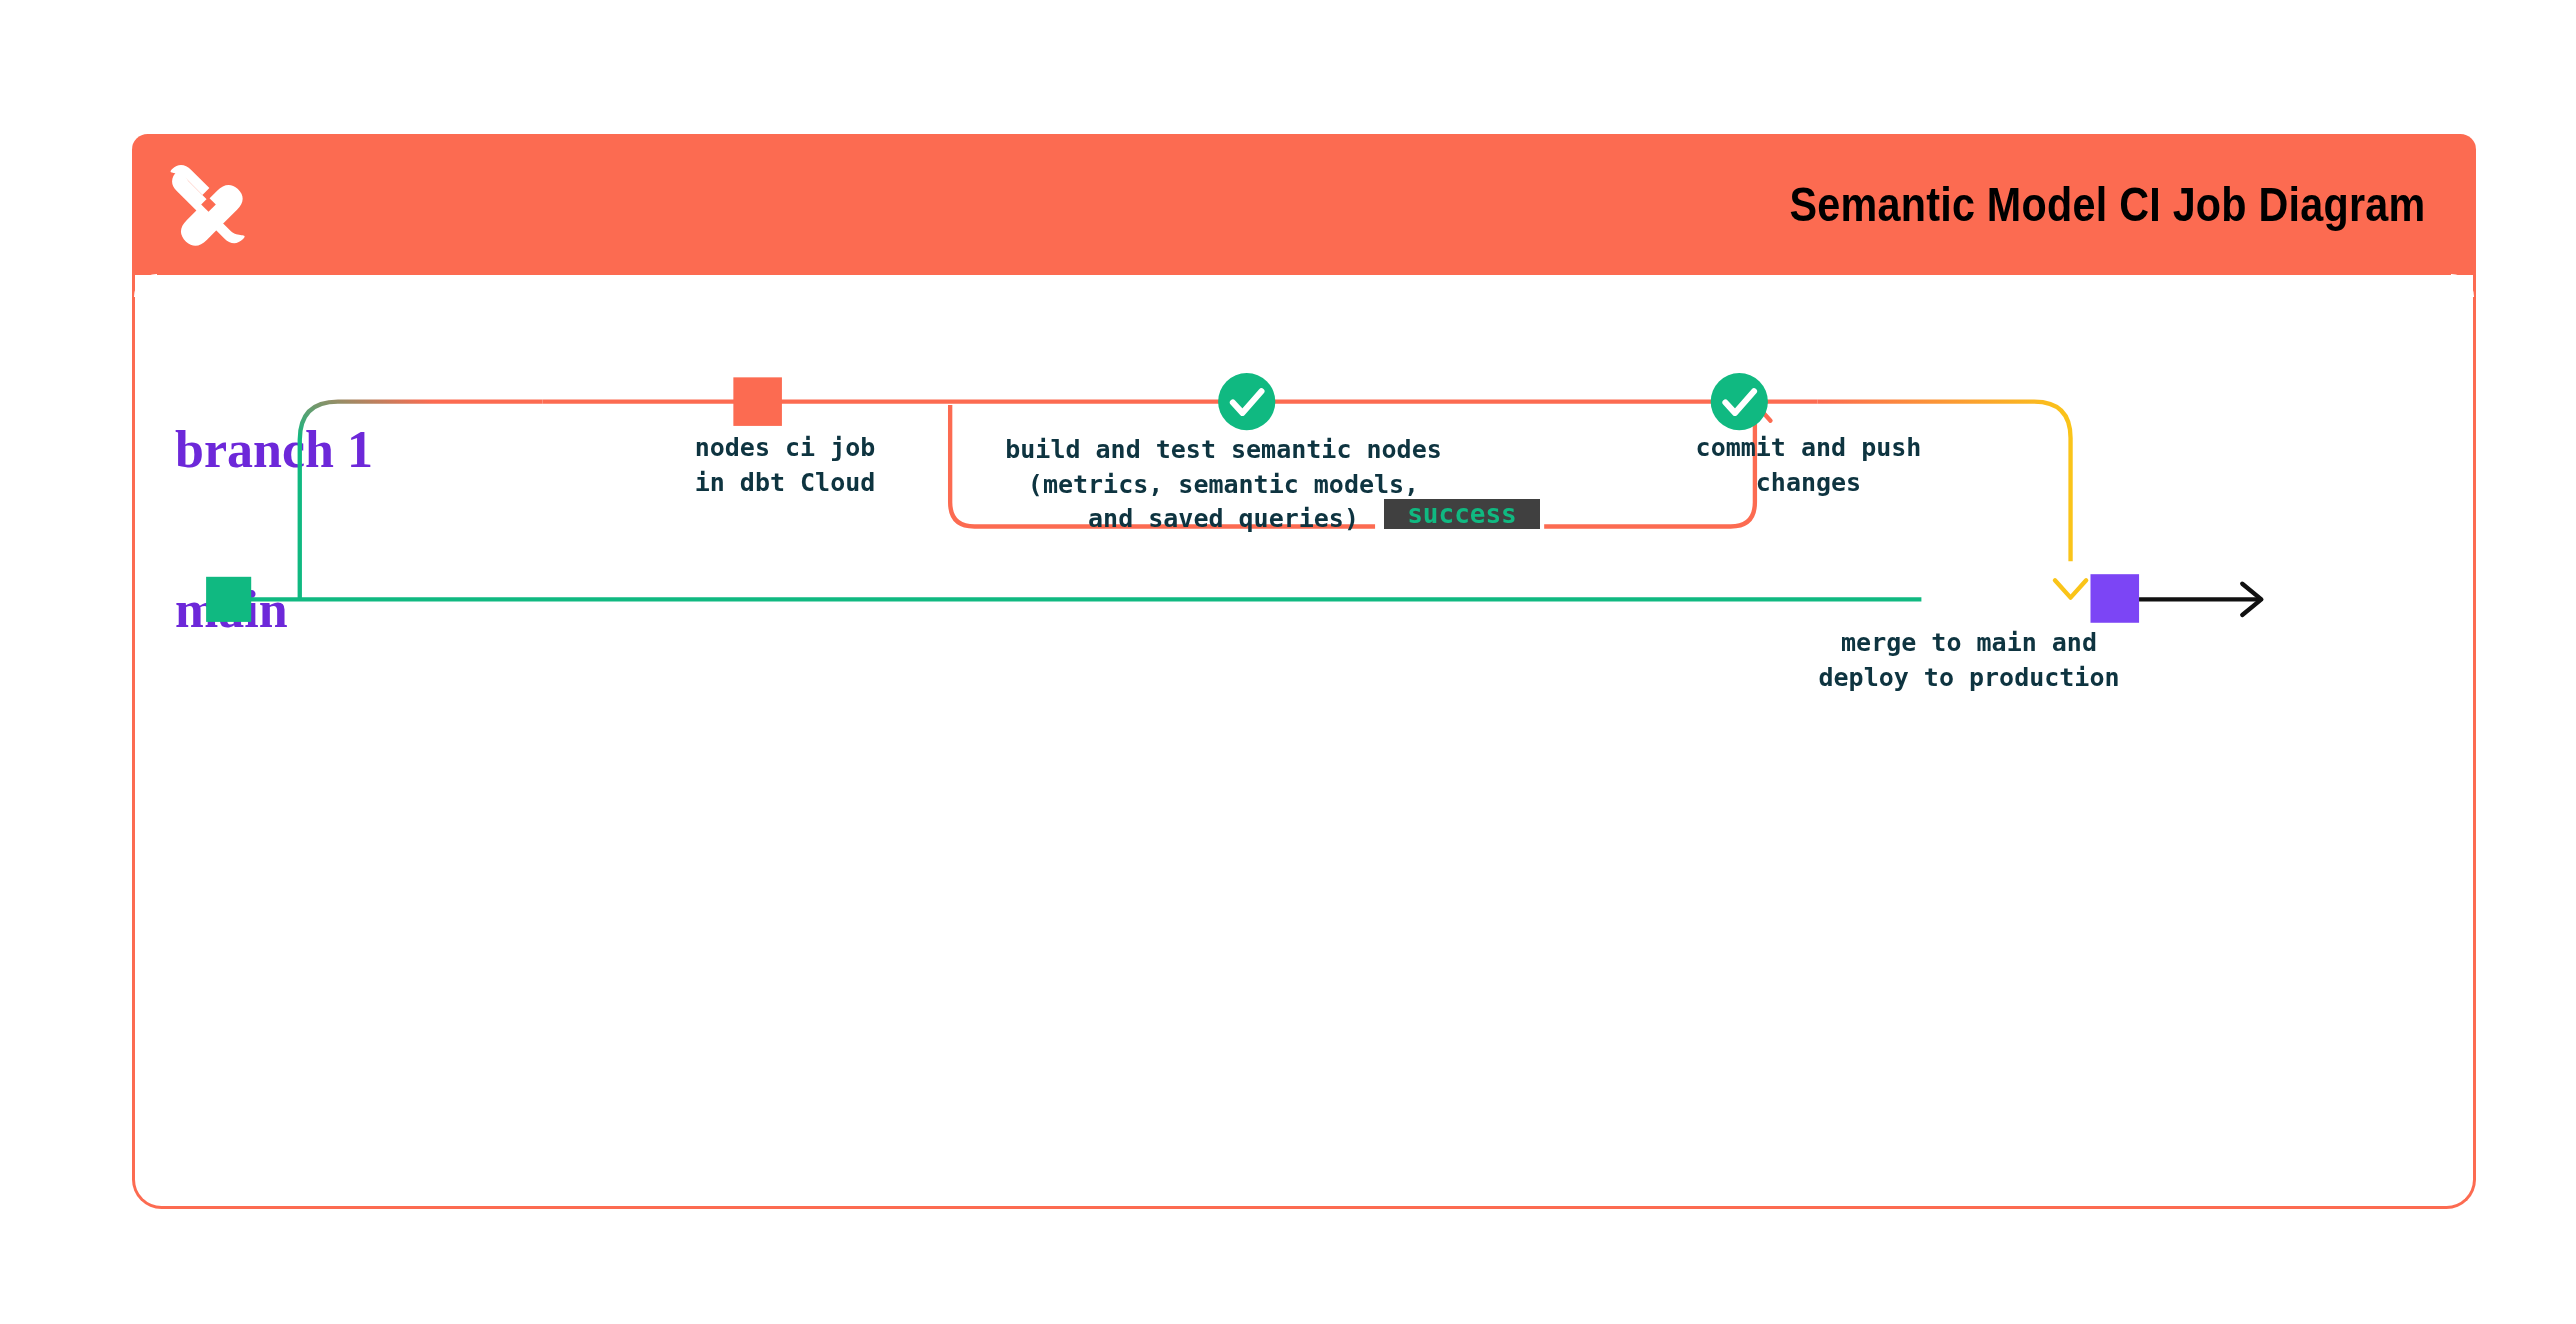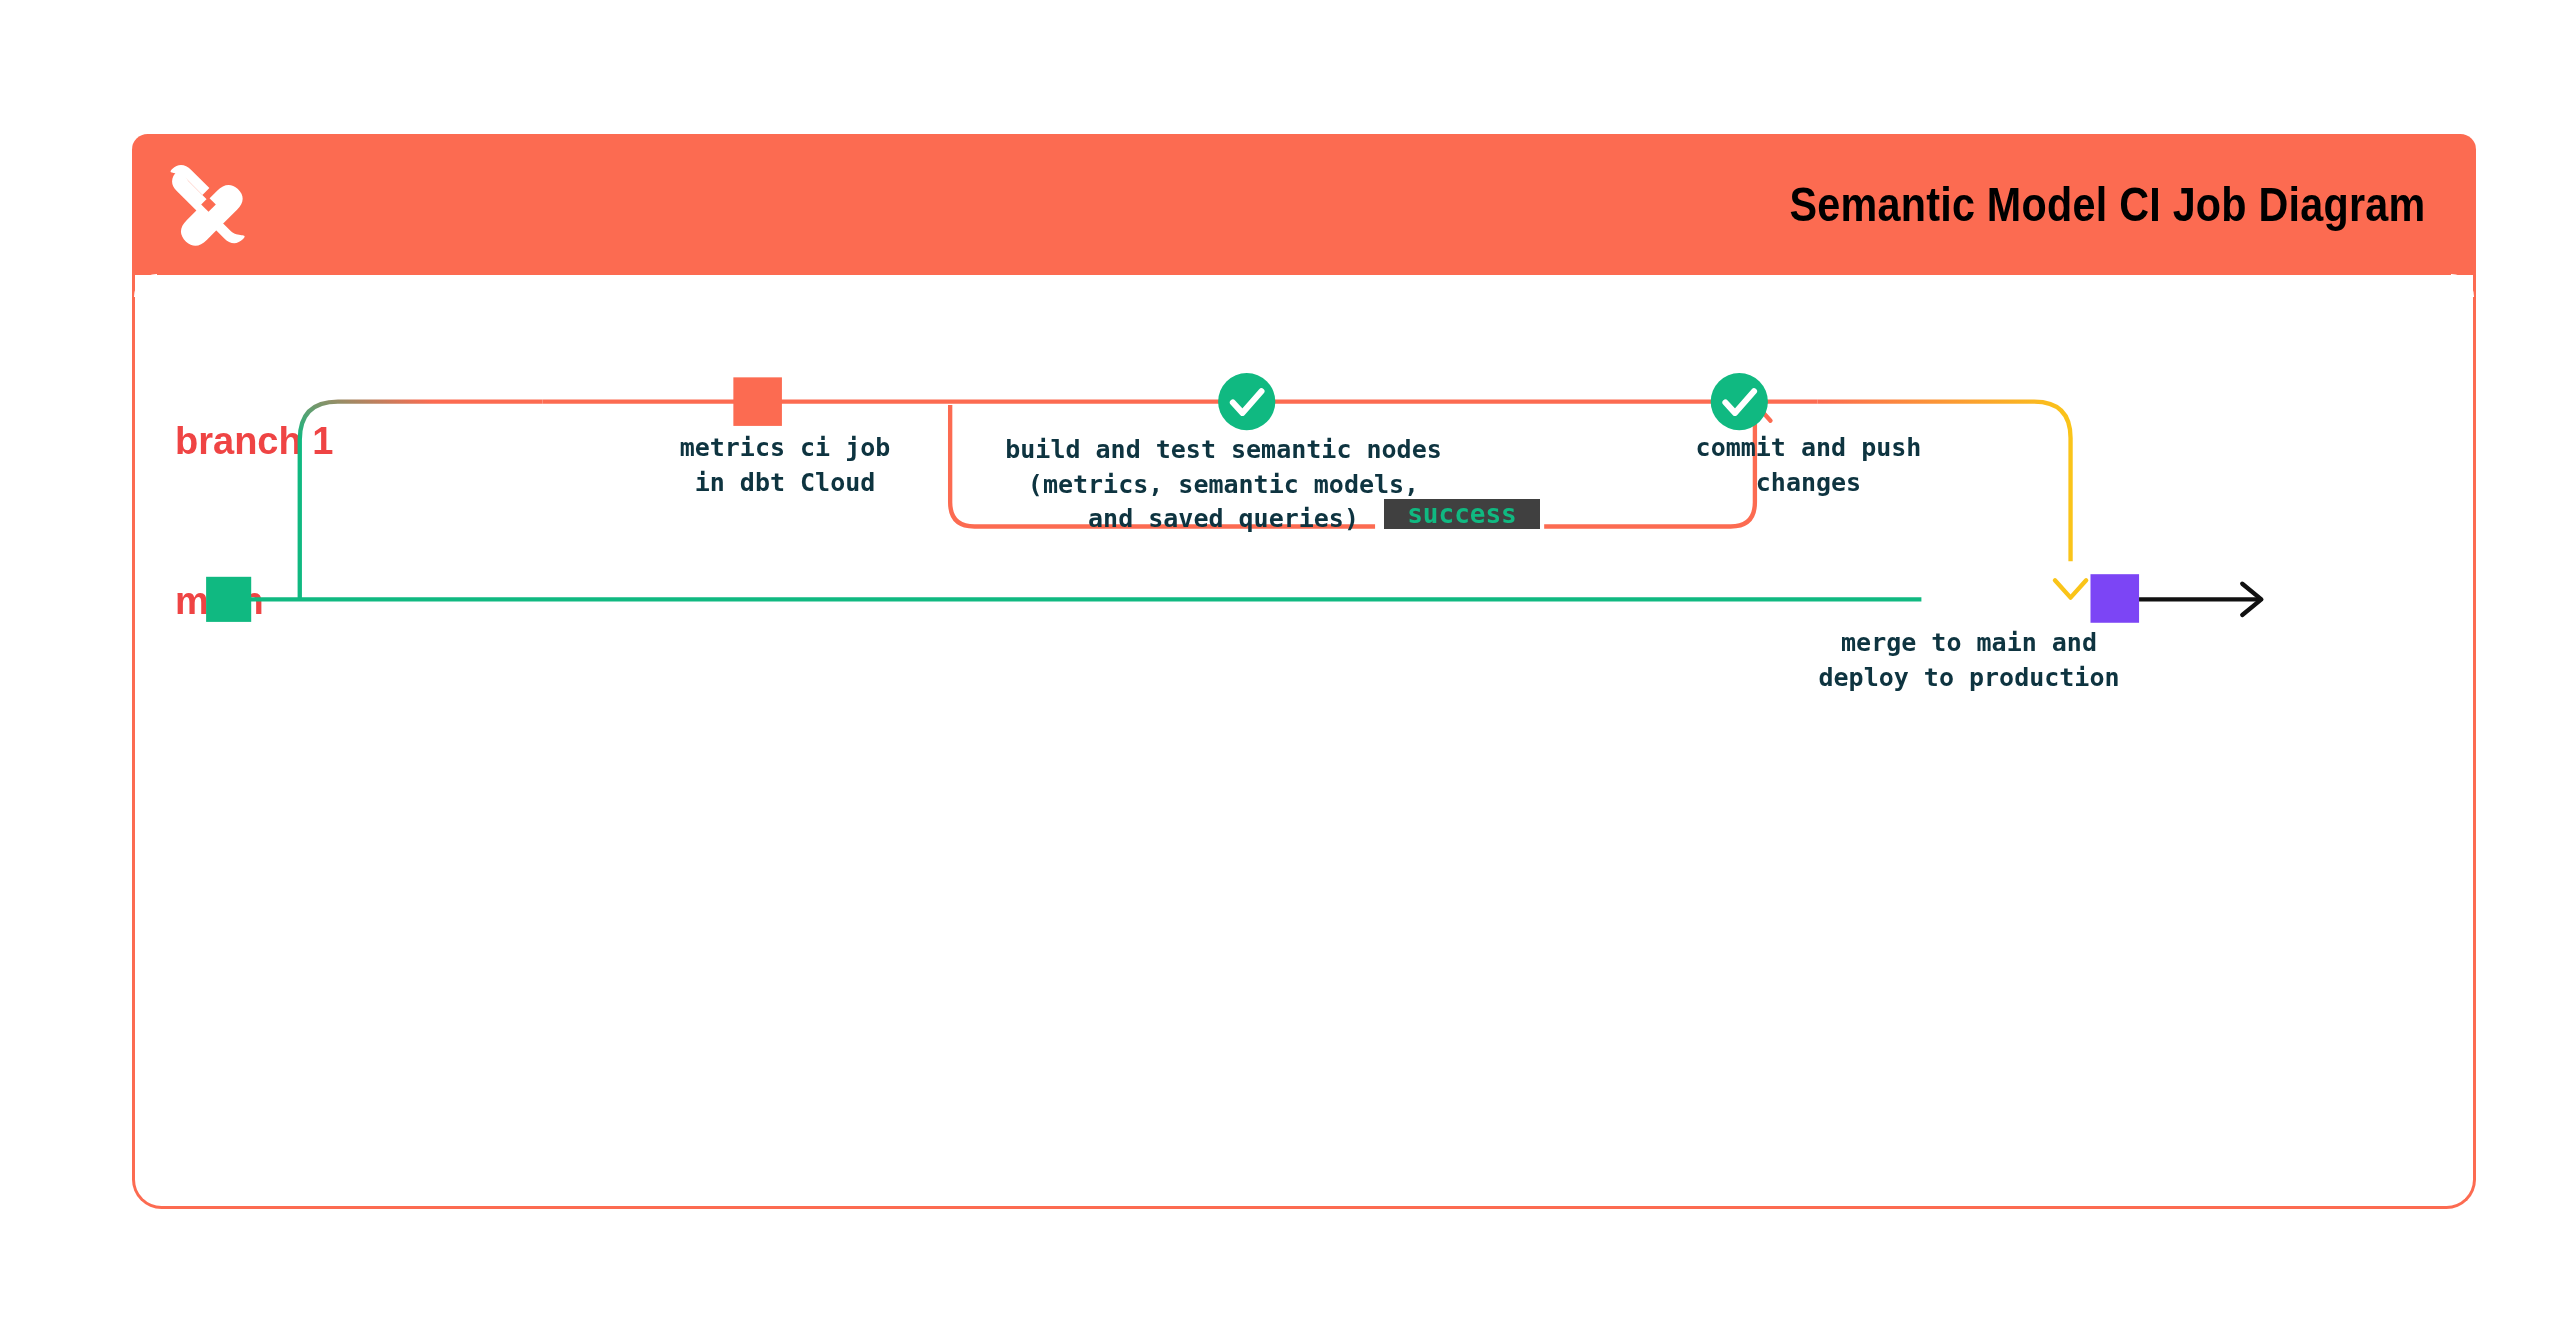--- a/index.html
+++ b/index.html
@@ -87,24 +87,24 @@
     position: absolute;
     left: 0;
     top: 0;
     width: 2344px;
     height: 934px;
   }
 
   
   .lane-label {
     position: absolute;
-    font-family: Liberation Sans, sans-serif;
+    font-family: Liberation Serif, serif;
     font-weight: 700;
-    font-size: 38px;
-    color: #ef4444;
+    font-size: 52px;
+    color: #6d28d9;
     white-space: nowrap;
   }
   #lane-label-branch { left: 40px;  top: 145px; }
   #lane-label-main   { left: 40px;  top: 305px; }
 
   
   .node-caption {
     position: absolute;
     font-family: "DejaVu Sans Mono", monospace;
     font-weight: 700;
@@ -216,21 +216,21 @@
         <circle cx="1282" cy="146" r="33" fill="#10B981"></circle>
         <path d="M 1266 147 L 1277 159 L 1299 134" fill="none" stroke="#ffffff" stroke-width="7" stroke-linecap="round" stroke-linejoin="round"></path>
       </g>
 
       <g>
         <circle cx="1850" cy="146" r="33" fill="#10B981"></circle>
         <path d="M 1834 147 L 1845 159 L 1867 134" fill="none" stroke="#ffffff" stroke-width="7" stroke-linecap="round" stroke-linejoin="round"></path>
       </g>
     </svg>
 
-    <div class="node-caption" id="caption-create-ci-job">metrics ci job
+    <div class="node-caption" id="caption-create-ci-job">nodes ci job
 in dbt Cloud</div>
 
     <div class="node-caption" id="caption-build-and-test">build and test semantic nodes
 (metrics, semantic models,
 and saved queries)</div>
 
     <div class="node-caption" id="caption-commit-push">commit and push
 changes</div>
 
     <div class="node-caption" id="caption-merge-deploy">merge to main and

